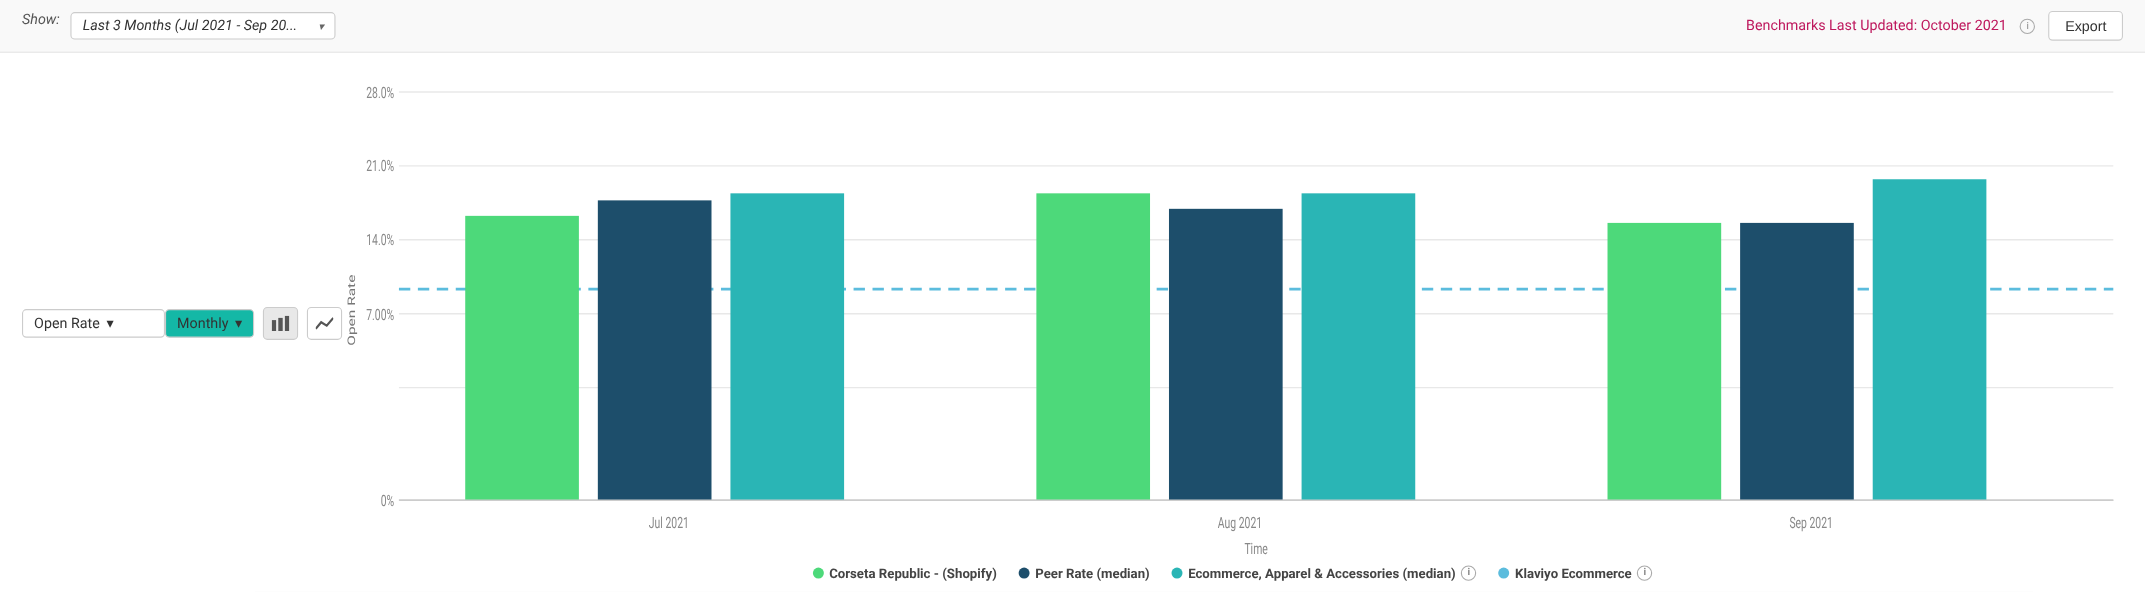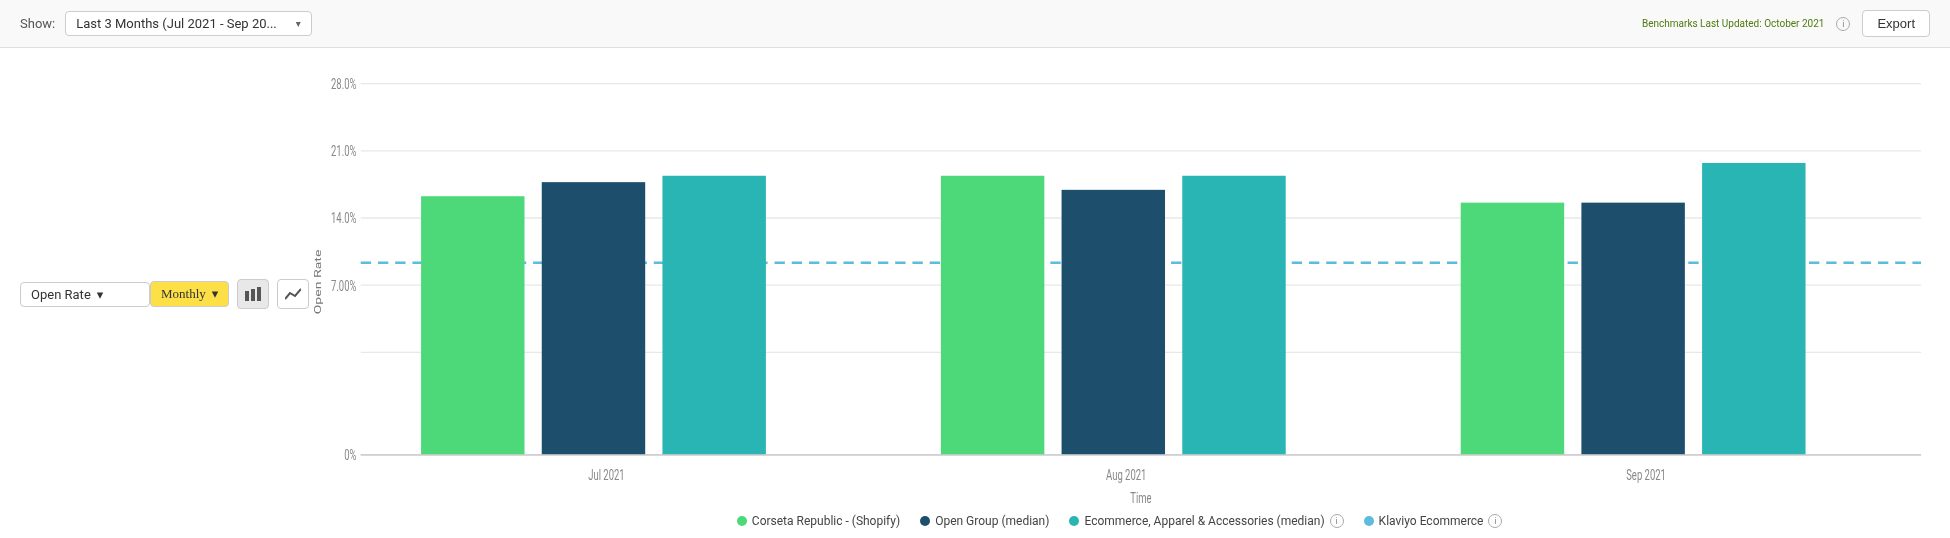--- a/index.html
+++ b/index.html
@@ -22,22 +22,22 @@
       display: flex;
       align-items: center;
       justify-content: space-between;
       padding: 10px 20px;
       background: #f9f9f9;
       border-bottom: 1px solid #e0e0e0;
       height: 48px;
     }
     .show-section {
       display: flex;
-      align-items: center;
       gap: 10px;
+      font-style: italic;
     }
     .show-label {
       color: #555;
       font-size: 13px;
     }
     .dropdown {
       display: flex;
       align-items: center;
       border: 1px solid #ccc;
       border-radius: 4px;
@@ -51,22 +51,22 @@
     .dropdown .chevron {
       font-size: 10px;
       color: #666;
     }
     .right-section {
       display: flex;
       align-items: center;
       gap: 12px;
     }
     .benchmark-text {
-      color: #4d7c0f;
-      font-size: 10px;
+      color: #be185d;
+      font-size: 13px;
     }
     .info-icon {
       display: inline-flex;
       align-items: center;
       justify-content: center;
       width: 14px;
       height: 14px;
       border-radius: 50%;
       border: 1px solid #aaa;
       font-size: 9px;
@@ -109,26 +109,25 @@
     .right-chart-controls {
       display: flex;
       align-items: center;
       gap: 8px;
     }
     .monthly-dropdown {
       display: flex;
       align-items: center;
       border: 1px solid #ccc;
       border-radius: 4px;
-      background: #fde047;
+      background: #14b8a6;
       padding: 4px 10px;
       font-size: 13px;
       cursor: pointer;
       gap: 6px;
-      font-family: Liberation Serif, serif;
     }
     .chart-type-btn {
       display: flex;
       align-items: center;
       justify-content: center;
       width: 32px;
       height: 30px;
       border: 1px solid #ccc;
       border-radius: 4px;
       background: #fff;
@@ -154,20 +153,21 @@
       height: 100%;
     }
     .legend {
       display: flex;
       align-items: center;
       justify-content: center;
       gap: 20px;
       padding: 8px 0 10px 0;
       font-size: 12px;
       color: #444;
+      font-weight: bold;
     }
     .legend-item {
       display: flex;
       align-items: center;
       gap: 5px;
     }
     .legend-dot {
       width: 10px;
       height: 10px;
       border-radius: 50%;
@@ -268,21 +268,21 @@
         </svg>
       </div>
 
       <div class="legend">
         <div class="legend-item">
           <div class="legend-dot" style="background:#4dd97a;"></div>
           <span>Corseta Republic - (Shopify)</span>
         </div>
         <div class="legend-item">
           <div class="legend-dot" style="background:#1d4e6b;"></div>
-          <span>Open Group (median)</span>
+          <span>Peer Rate (median)</span>
         </div>
         <div class="legend-item">
           <div class="legend-dot" style="background:#2ab5b5;"></div>
           <span>Ecommerce, Apparel &amp; Accessories (median)</span>
           <span class="info-icon">i</span>
         </div>
         <div class="legend-item">
           <div class="legend-dot" style="background:#5bbcdd;"></div>
           <span>Klaviyo Ecommerce</span>
           <span class="info-icon">i</span>

